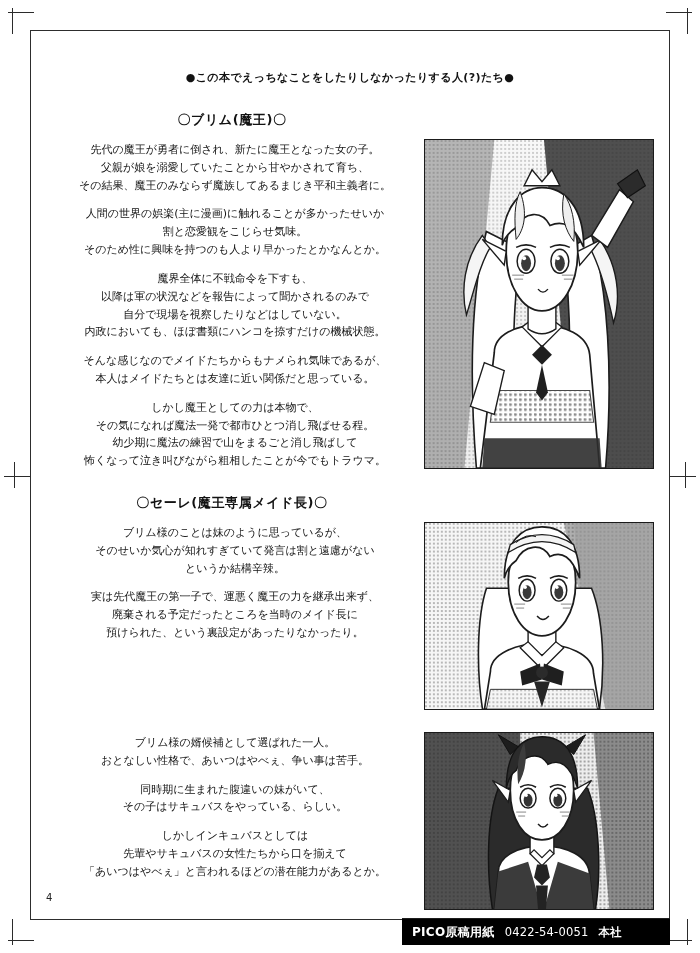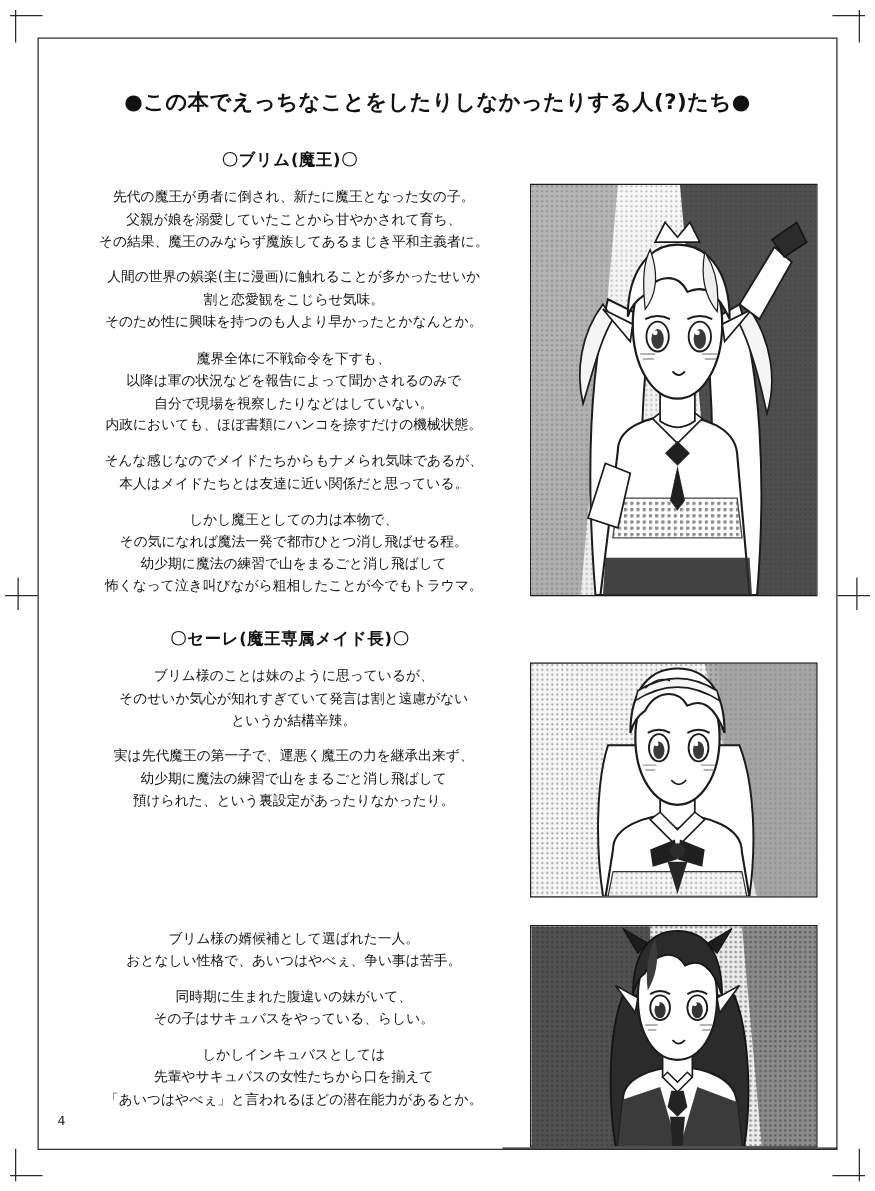--- a/index.html
+++ b/index.html
@@ -47,21 +47,21 @@
     position: absolute;
     left: 46px;
     top: 58px;
     width: 608px;
     height: 838px;
   }
 
   .doc-title {
     text-align: center;
     font-family: "DejaVu Sans", sans-serif;
-    font-size: 17px;
+    font-size: 11px;
     font-weight: bold;
     letter-spacing: 0.4px;
     margin: 12px 0 26px 0;
     color: #121212;
   }
 
   .section {
     position: relative;
     margin-bottom: 18px;
   }
@@ -268,21 +268,21 @@
     </div>
 
     <div class="section" style="margin-top:24px;">
       <div class="sec-head offset-left">〇セーレ(魔王専属メイド長)〇</div>
       <div class="sec-body">
         <div class="text-col">
           <p class="para" style="white-space:pre-line">ブリム様のことは妹のように思っているが、
 そのせいか気心が知れすぎていて発言は割と遠慮がない
 というか結構辛辣。</p>
           <p class="para" style="white-space:pre-line">実は先代魔王の第一子で、運悪く魔王の力を継承出来ず、
-幼少期に魔法の練習で山をまるごと消し飛ばして
+廃棄される予定だったところを当時のメイド長に
 預けられた、という裏設定があったりなかったり。</p>
         </div>
 
         <div class="art art-2">
           <svg viewBox="0 0 230 188" preserveAspectRatio="xMidYMid slice" aria-hidden="true">
             <defs>
               <pattern id="tone3" width="4" height="4" patternUnits="userSpaceOnUse">
                 <rect width="4" height="4" fill="#f6f6f6"></rect>
                 <circle cx="1" cy="1" r="0.9" fill="#9b9b9b"></circle>
               </pattern>
@@ -396,14 +396,19 @@
         </div>
       </div>
     </div>
 
   </div>
 
   <div class="page-number">4</div>
 
   <div class="footer-rule"></div>
 
+  <div class="footer-bar">
+    <span class="footer-brand">PICO原稿用紙</span>
+    <span class="footer-tel">0422-54-0051</span>
+    <span class="footer-office">本社</span>
+  </div>
 
 </div>
 
 </body></html>

